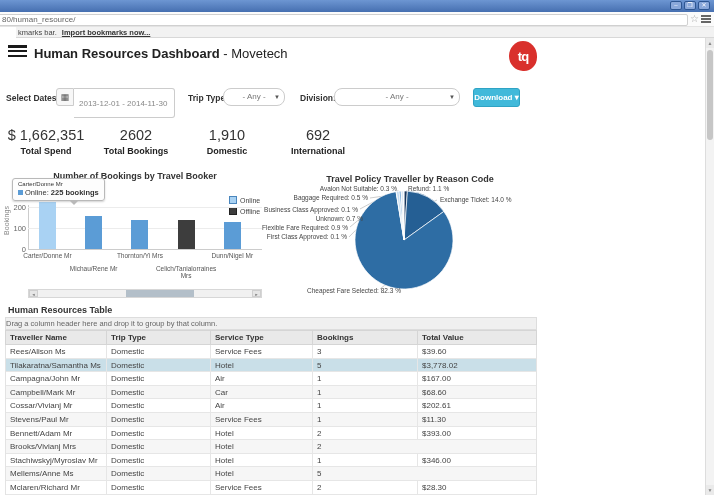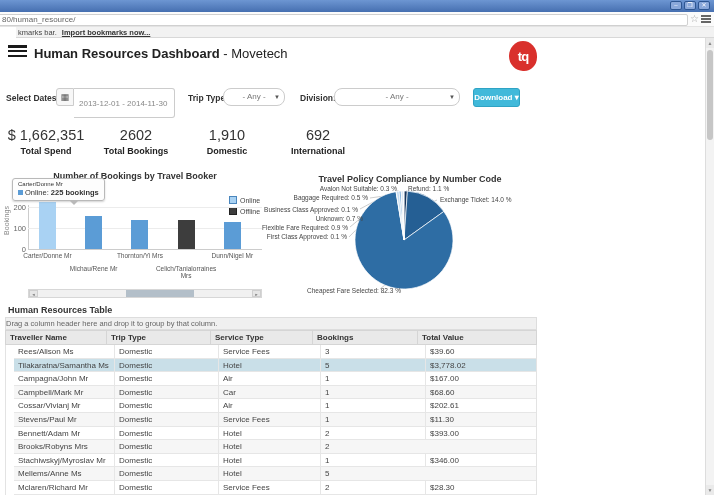--- a/index.html
+++ b/index.html
@@ -105,21 +105,21 @@
   
   .tbl-title{position:absolute;left:8px;top:305px;font-size:9px;font-weight:bold;color:#333;}
   .grouphint{position:absolute;left:5px;top:317px;width:532px;height:13px;background:#f0f0f0;
     border:1px solid #ddd;font-size:7.5px;color:#666;line-height:12px;padding-left:0;}
   .thead{position:absolute;left:5px;top:330px;width:532px;height:15px;background:#e9e9e9;
     border:1px solid #d5d5d5;display:flex;}
   .thcell{font-size:8px;font-weight:bold;color:#333;line-height:14px;padding-left:4px;
     border-right:1px solid #d5d5d5;overflow:hidden;}
   .thcell:last-child{border-right:none;}
   .tbody{position:absolute;left:5px;top:345px;width:532px;height:150px;overflow:hidden;
-    border-left:1px solid #e3e3e3;border-right:1px solid #e3e3e3;padding-left:8px;}
+    border-left:1px solid #e3e3e3;border-right:1px solid #e3e3e3;}
   .trow{display:flex;height:13.6px;border-bottom:1px solid #e6e6e6;background:#fff;}
   .trow.alt{background:#f6f6f6;}
   .trow.sel{background:var(--sel-row);}
   .tcell{font-size:8px;color:#444;line-height:13px;padding-left:4px;
     border-right:1px solid #e6e6e6;overflow:hidden;white-space:nowrap;}
   .tcell:last-child{border-right:none;}
   .c0{width:101px;} .c1{width:104px;} .c2{width:102px;} .c3{width:105px;} .c4{flex:1;}
 </style>
 </head>
 <body>
@@ -230,21 +230,21 @@
       <div class="xlab" style="left: 62.7px; top: 100px;">Michau/Rene Mr</div>
       <div class="bar" style="left: 131.4px; top: 54.6px; height: 29.4px; width: 17px;"></div>
       <div class="xlab" style="left: 108.9px; top: 87px;">Thornton/Yi Mrs</div>
       <div class="bar offline" style="left: 177.6px; top: 54.6px; height: 29.4px; width: 17px;"></div>
       <div class="xlab" style="left: 155.1px; top: 100px;">Celich/Tanialorraines Mrs</div>
       <div class="bar" style="left: 223.8px; top: 56.7px; height: 27.3px; width: 17px;"></div>
       <div class="xlab" style="left: 201.3px; top: 87px;">Dunn/Nigel Mr</div>
     </div>
 
   <div class="piechart" id="piechart">
-    <div class="chart-title">Travel Policy Compliance by Number Code</div>
+    <div class="chart-title">Travel Policy Traveller by Reason Code</div>
     <svg id="piesvg" width="260" height="137">
       <g stroke="#999" stroke-width="0.5">
         <line x1="118" y1="22" x2="117" y2="27"></line>
         <line x1="127" y1="22" x2="125" y2="27"></line>
         <line x1="157" y1="32" x2="144" y2="38"></line>
         <line x1="90" y1="30" x2="104" y2="28"></line>
         <line x1="80" y1="41" x2="106" y2="27"></line>
         <line x1="85" y1="50" x2="108" y2="26"></line>
         <line x1="70" y1="59" x2="110" y2="26"></line>
         <line x1="69" y1="69" x2="112" y2="25"></line>
@@ -317,21 +317,21 @@
         <div class="tcell c4">$11.30</div>
       </div>
       <div class="trow">
         <div class="tcell c0">Bennett/Adam Mr</div>
         <div class="tcell c1">Domestic</div>
         <div class="tcell c2">Hotel</div>
         <div class="tcell c3">2</div>
         <div class="tcell c4">$393.00</div>
       </div>
       <div class="trow alt">
-        <div class="tcell c0">Brooks/Robyns Mrs</div>
+        <div class="tcell c0">Brooks/Vivianj Mrs</div>
         <div class="tcell c1">Domestic</div>
         <div class="tcell c2">Hotel</div>
         <div class="tcell c3">2</div>
       </div>
       <div class="trow">
         <div class="tcell c0">Stachiwskyj/Myroslav Mr</div>
         <div class="tcell c1">Domestic</div>
         <div class="tcell c2">Hotel</div>
         <div class="tcell c3">1</div>
         <div class="tcell c4">$346.00</div>

